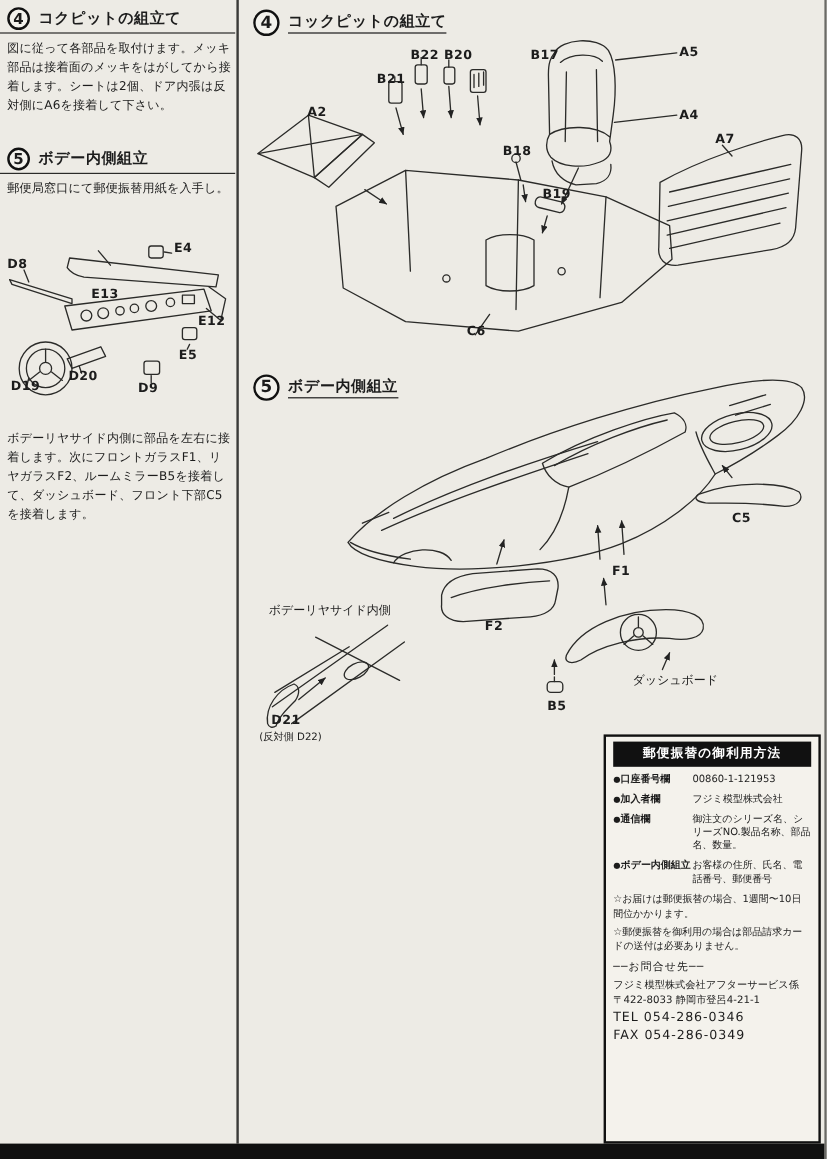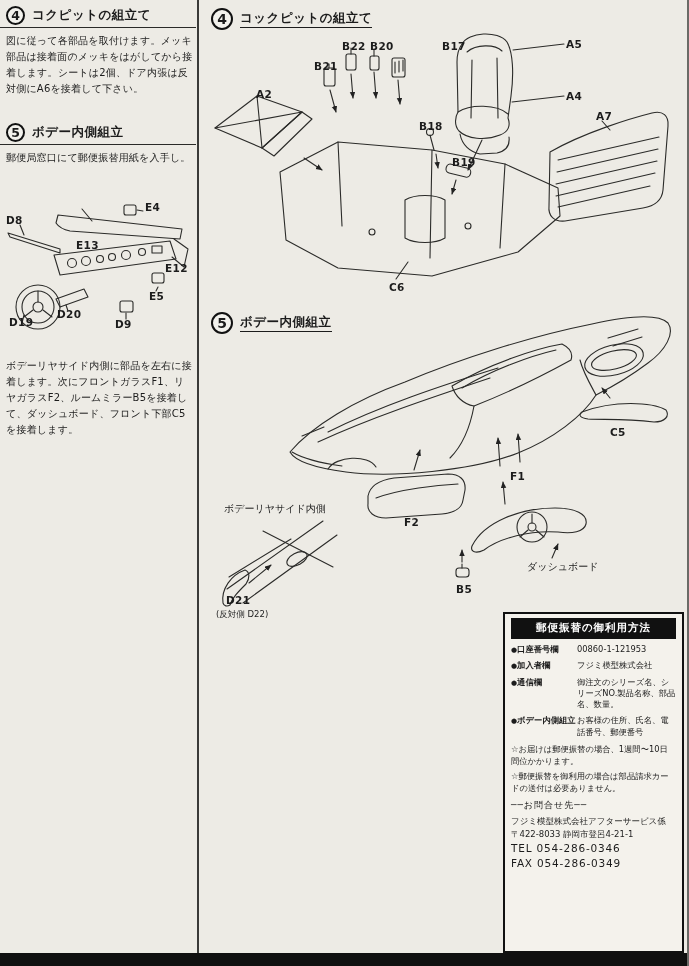--- a/index.html
+++ b/index.html
@@ -183,21 +183,21 @@
   <span class="part-label" style="left:256px; top:88px;">A2</span>
   <span class="part-label" style="left:314px; top:60px;">B21</span>
   <span class="part-label" style="left:342px; top:40px;">B22</span>
   <span class="part-label" style="left:370px; top:40px;">B20</span>
   <span class="part-label" style="left:394px; top:40px;padding-left:48px;">B17</span>
   <span class="part-label" style="left:566px; top:38px;">A5</span>
   <span class="part-label" style="left:566px; top:90px;">A4</span>
   <span class="part-label" style="left:596px; top:110px;">A7</span>
   <span class="part-label" style="left:419px; top:120px;">B18</span>
   <span class="part-label" style="left:452px; top:156px;">B19</span>
-  <span class="part-label" style="left:389px; top:281px;">C6</span>
+  <span class="part-label" style="left:389px; top:270px;">C6</span>
 
   <div class="step-header" style="left:211px; top:312px;">
     <span class="circle-num big">5</span>
     <span class="step-title underlined">ボデー内側組立</span>
   </div>
 
   <svg class="diagram" style="left:200px; top:300px;" width="489" height="310" viewBox="0 0 489 310">
     <defs>
       <marker id="ar2" markerWidth="7" markerHeight="7" refX="5.5" refY="2.5" orient="auto">
         <path d="M0,0 L6,2.5 L0,5 Z" fill="#222"></path>

